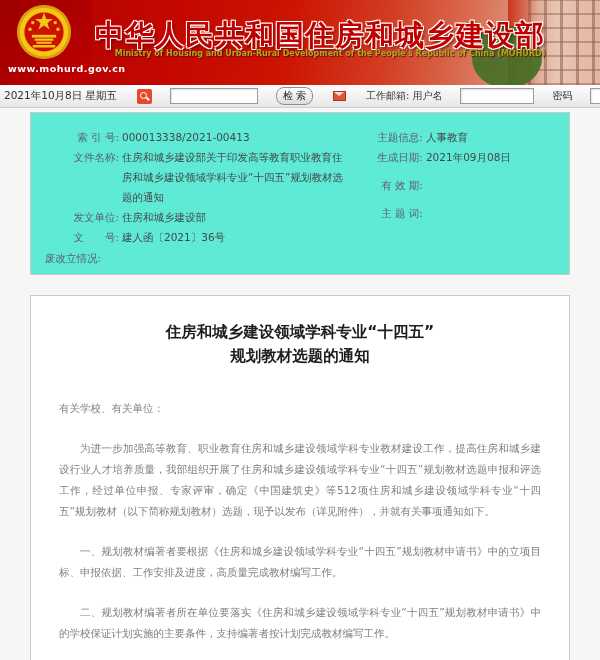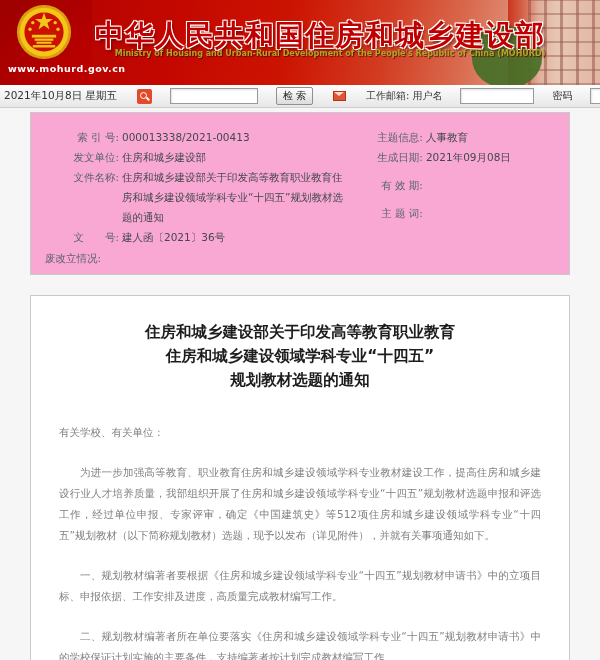--- a/index.html
+++ b/index.html
@@ -37,37 +37,37 @@
   .icon-magnifier { position:relative; width:15px; height:15px; background:#e44a2a; border-radius:2px; margin-right:2px; flex-shrink:0; }
   .icon-magnifier::before { content:''; position:absolute; left:3px; top:3px; width:5px; height:5px;
     border:1.5px solid #fff; border-radius:50%; }
   .icon-magnifier::after { content:''; position:absolute; left:9px; top:9px; width:4px; height:1.5px;
     background:#fff; transform:rotate(45deg); }
   .tb-input { height:16px; border:1px solid #9a9a9a; background:#fff; box-shadow:inset 1px 1px 2px rgba(0,0,0,.12);
     font-size:10px; padding:0 2px; }
   .search-input { width:88px; }
   .user-input { width:74px; }
   .pass-input { width:58px; }
-  .tb-btn { height:18px; font-size:10px; color:#222; border:1px solid #8f8f8f; border-radius:2px;
+  .tb-btn { height:18px; font-size:10px; color:#222; border:1px solid #8f8f8f; border-radius:8px;
     background:linear-gradient(#ffffff,#dcdcdc); padding:0 6px; margin:0 2px; cursor:pointer; }
   .icon-mail { position:relative; width:13px; height:10px; background:#e05535; border:1px solid #b23318; margin:0 2px; flex-shrink:0; }
   .icon-mail::before { content:''; position:absolute; left:0; top:0; border-left:5.5px solid transparent;
     border-right:5.5px solid transparent; border-top:4px solid #ffd9cc; }
   .tb-label { margin:0 2px; }
   .tb-right { margin-left:auto; display:flex; align-items:center; color:#444; }
   .icon-up-arrow { color:#e87722; font-weight:bold; font-size:11px; margin-right:2px; }
   .tb-link { cursor:pointer; }
 
   
   .breadcrumb { height:21px; line-height:21px; padding-left:6px; font-size:10.5px; background:#f8f8f8; }
   .breadcrumb .loc { color:#cc0000; font-weight:bold; }
   .breadcrumb a { color:#333; text-decoration:none; cursor:pointer; }
 
   
-  .meta-box { margin:4px 30px 0 30px; background:#f9a8d4; border:1px solid #c9c9c9; padding:14px 0 6px 14px; font-size:10.5px; }
+  .meta-box { margin:4px 30px 0 30px; background:#5eead4; border:1px solid #c9c9c9; padding:14px 0 6px 14px; font-size:10.5px; }
   .meta-cols { display:flex; }
   .meta-col-left { width:58%; }
   .meta-col-right { width:42%; }
   .meta-row { display:flex; line-height:20px; }
   .meta-label { width:74px; text-align:right; color:#5a6270; flex-shrink:0; white-space:pre; }
   .meta-value { color:#44484e; padding-left:3px; }
   .meta-value.wide { max-width:256px; }
   .meta-gap { margin-top:8px; }
   .meta-footer { line-height:20px; color:#5a6270; margin-top:1px; }
 
@@ -128,26 +128,26 @@
 
 
   <div class="meta-box">
     <div class="meta-cols">
       <div class="meta-col-left">
         <div class="meta-row">
           <span class="meta-label">索 引 号:</span>
           <span class="meta-value">000013338/2021-00413</span>
         </div>
         <div class="meta-row">
+          <span class="meta-label">文件名称:</span>
+          <span class="meta-value wide">住房和城乡建设部关于印发高等教育职业教育住房和城乡建设领域学科专业“十四五”规划教材选题的通知</span>
+        </div>
+        <div class="meta-row">
           <span class="meta-label">发文单位:</span>
           <span class="meta-value">住房和城乡建设部</span>
-        </div>
-        <div class="meta-row">
-          <span class="meta-label">文件名称:</span>
-          <span class="meta-value wide">住房和城乡建设部关于印发高等教育职业教育住房和城乡建设领域学科专业“十四五”规划教材选题的通知</span>
         </div>
         <div class="meta-row">
           <span class="meta-label">文　　号:</span>
           <span class="meta-value">建人函〔2021〕36号</span>
         </div>
       </div>
       <div class="meta-col-right">
         <div class="meta-row">
           <span class="meta-label">主题信息:</span>
           <span class="meta-value">人事教育</span>
@@ -164,21 +164,20 @@
           <span class="meta-label">主 题 词:</span>
           <span class="meta-value"></span>
         </div>
       </div>
     </div>
     <div class="meta-footer">废改立情况:</div>
   </div>
 
   <div class="doc-box">
     <div class="doc-title">
-      <div>住房和城乡建设部关于印发高等教育职业教育</div>
       <div>住房和城乡建设领域学科专业“十四五”</div>
       <div>规划教材选题的通知</div>
     </div>
     <div class="doc-body">
       <p class="salutation">有关学校、有关单位：</p>
       <p class="para">为进一步加强高等教育、职业教育住房和城乡建设领域学科专业教材建设工作，提高住房和城乡建设行业人才培养质量，我部组织开展了住房和城乡建设领域学科专业“十四五”规划教材选题申报和评选工作，经过单位申报、专家评审，确定《中国建筑史》等512项住房和城乡建设领域学科专业“十四五”规划教材（以下简称规划教材）选题，现予以发布（详见附件），并就有关事项通知如下。</p>
       <p class="para">一、规划教材编著者要根据《住房和城乡建设领域学科专业“十四五”规划教材申请书》中的立项目标、申报依据、工作安排及进度，高质量完成教材编写工作。</p>
       <p class="para">二、规划教材编著者所在单位要落实《住房和城乡建设领域学科专业“十四五”规划教材申请书》中的学校保证计划实施的主要条件，支持编著者按计划完成教材编写工作。</p>
 
     </div>

